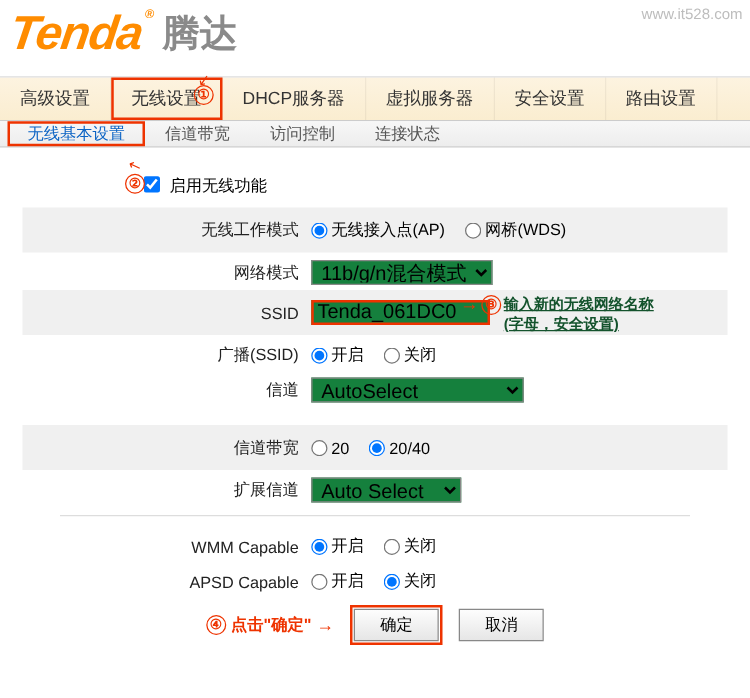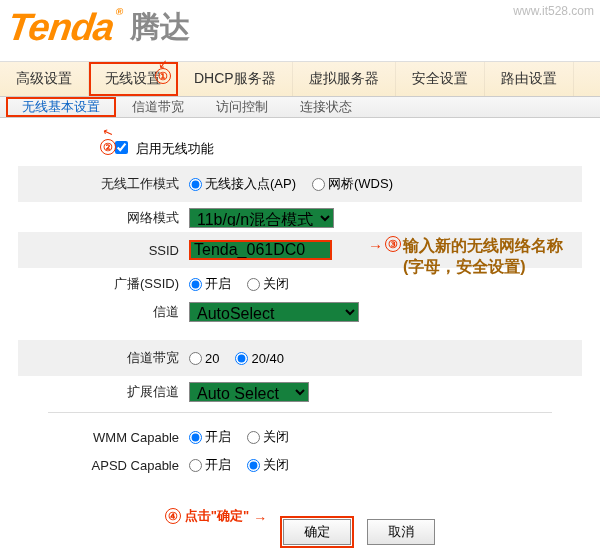--- a/index.html
+++ b/index.html
@@ -22,36 +22,36 @@
   .sub-nav .item.active { color:#0b63c4; outline:2px solid #e30; outline-offset:-2px; }
   .anno-2 { position:absolute; top:30px; left:100px; display:flex; flex-direction:column; align-items:center; }
   .anno-2-arrow { color:#e30; font-size:12px; line-height:1; transform:rotate(160deg); margin-bottom:0px; }
 
   .content { padding:22px 18px 12px 18px; }
   .enable-row { margin-left:54px; margin-bottom:8px; font-size:13px;padding-left:43px; }
   .enable-row input { margin-right:4px; vertical-align:-1px; }
 
   .gray-band { background:#f0f0f0; padding:4px 0; margin-bottom:2px; }
   .form-row { display:flex; align-items:center; min-height:28px; padding:1px 0; position:relative; }
-  .row-label { width:171px; text-align:right; padding-right:10px; font-size:13px; color:#222; }
+  .row-label { width:231px; text-align:right; padding-right:10px; font-size:13px; color:#222; }
   .row-body { flex:1; font-size:13px; display:flex; align-items:center; gap:6px; }
   .row-body label { margin-right:10px; display:inline-flex; align-items:center; gap:3px; }
   .row-body select, .row-body input[type=text] { font-size:16px; padding:1px 3px; border:1px solid #888; background:#15803d; height:20px; }
   .row-body select { min-width:120px; }
   .ssid-input { width:143px; border:2px solid #e30 !important; }
 
   .ssid-anno { position:absolute; left:350px; top:0px; display:flex; align-items:flex-start; gap:2px; }
   .ssid-arrow { color:#e30; font-size:15px; line-height:1; }
-  .ssid-text { color:#a16207; font-size:16px; font-weight:bold; line-height:1.3; }
+  .ssid-text { color:#14532d; font-size:12px; font-weight:bold; line-height:1.3;text-decoration:underline; }
 
   .spacer { height:14px; }
   hr.sep { border:none; border-top:1px solid #ddd; margin:6px 30px 10px 30px; }
 
   .btn-row { display:flex; justify-content:center; align-items:center; gap:16px; margin-top:8px; position:relative; }
-  .btn { padding:3px 20px; font-size:13px; border:1px solid #888; background:linear-gradient(#fdfdfd,#e6e6e6); cursor:pointer;margin-top:32px; }
+  .btn { padding:3px 20px; font-size:13px; border:1px solid #888; background:linear-gradient(#fdfdfd,#e6e6e6); cursor:pointer; }
   .btn.ok { outline:2px solid #e30; outline-offset:1px; }
   .anno-4 { color:#e30; font-size:13px; font-weight:bold; display:flex; align-items:center; gap:4px; }
   .anno-4-arrow { color:#e30; font-size:14px; }
 </style>
 </head>
 <body>
 
 <div class="watermark">www.it528.com</div>
 
 <div class="logo-bar">

